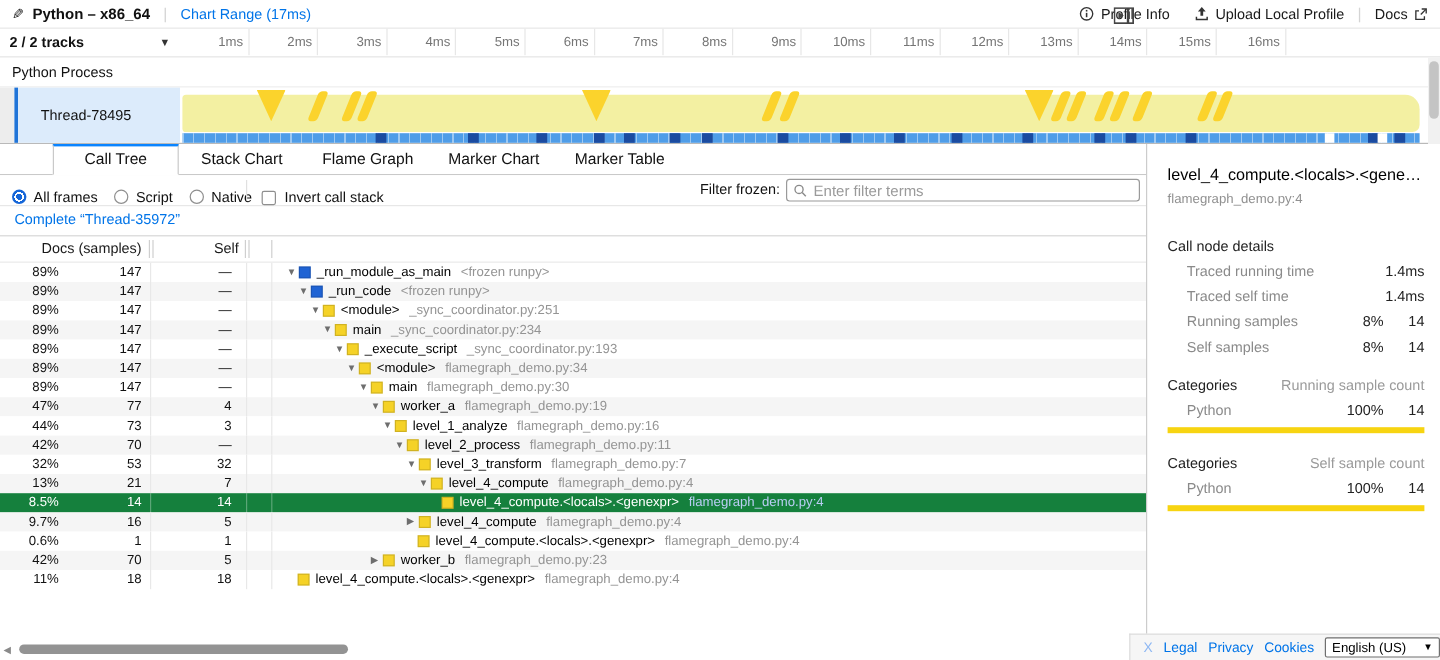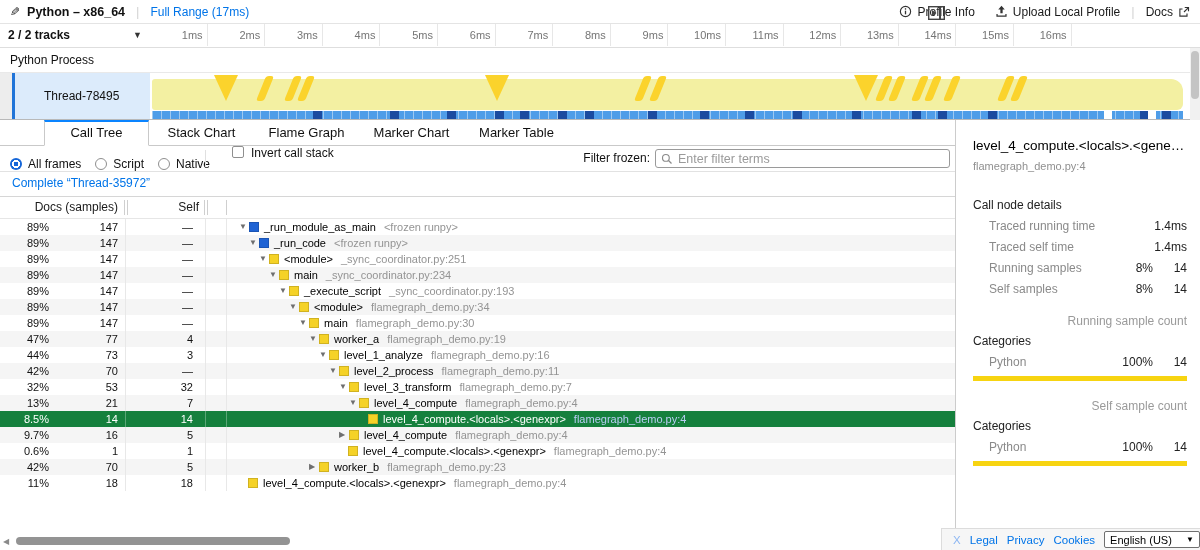--- a/index.html
+++ b/index.html
@@ -22,21 +22,21 @@
   .tracks-caret{position:absolute;left:133px;top:0;height:23px;line-height:23px;font-size:9px;color:#333;cursor:pointer;}
   .ruler{position:absolute;left:150px;top:0;width:1040px;height:23px;}
   .tick{position:absolute;top:0;height:22px;border-right:1px solid #e7e7e7;font-size:11px;color:#757575;text-align:right;line-height:23px;padding-right:4px;box-sizing:border-box;}
 
   
   .process-row{position:absolute;top:48px;left:0;width:1200px;height:25px;border-bottom:1px solid #e9e9e9;font-size:12px;color:#111;line-height:24px;padding-left:10px;box-sizing:border-box;background:#fff;}
   .thread-row{position:absolute;top:73px;left:0;width:1200px;height:47px;border-bottom:1px solid #b9b9b9;box-sizing:border-box;background:#fff;}
   .thread-grip{position:absolute;left:0;top:0;width:12px;height:46px;background:#ededed;}
   .thread-accent{position:absolute;left:12px;top:0;width:3px;height:46px;background:#2074d8;}
   .thread-hdr{position:absolute;left:15px;top:0;width:135px;height:46px;background:#dcebfb;}
-  .thread-label{position:absolute;left:29px;top:0;line-height:46px;font-size:12px;color:#111;}
+  .thread-label{position:absolute;left:19px;top:0;line-height:46px;font-size:12px;color:#111;}
   .thread-canvas{position:absolute;left:150px;top:0;width:1040px;height:46px;}
   .activity{position:absolute;left:2px;top:6px;width:1031px;height:31px;background:#f3f0a2;border-radius:3px 12px 6px 3px;}
   .marker-slash{position:absolute;top:3px;width:8px;height:25px;background:#fbd32c;border-radius:3px;transform:skewX(-22deg);}
   .marker-triangle{position:absolute;top:2px;width:24px;height:26px;background:#fbd32c;clip-path:polygon(0 0,100% 0,50% 100%);}
   .samples-strip{position:absolute;left:2px;top:38px;width:1031px;height:8px;background:#4f9de8;background-image:repeating-linear-gradient(90deg,rgba(255,255,255,.45) 0 1px,transparent 1px 9px);}
   .sample-dark{position:absolute;top:0;width:9px;height:8px;background:#1b4ba0;}
   .sample-gap{position:absolute;top:0;width:8px;height:8px;background:#fff;}
   .tracks-vscroll{position:absolute;left:1190px;top:48px;width:10px;height:72px;background:#f1f1f1;}
   .tracks-vthumb{position:absolute;left:1px;top:3px;width:8px;height:48px;background:#c4c4c4;border-radius:4px;}
 
@@ -46,21 +46,21 @@
   .tab.active{border:1px solid #c9c9c9;border-top:2px solid #0a84ff;border-bottom:1px solid #fff;line-height:22px;background:#fff;}
   .panel-toggle{position:absolute;left:928px;top:6px;cursor:pointer;}
 
   
   .settings{position:absolute;top:146px;left:0;width:955px;height:26px;border-bottom:1px solid #e2e2e2;font-size:12px;color:#111;box-sizing:border-box;background:#fff;}
   .radiogroup{position:absolute;left:10px;top:0;height:25px;display:flex;align-items:flex-end;}
   .radio-item{display:flex;align-items:center;margin-right:14px;cursor:pointer;}
   .radio{width:12px;height:12px;border-radius:50%;border:1px solid #8f8f8f;background:#fff;margin-right:6px;box-sizing:border-box;}
   .radio.checked{border:none;background:radial-gradient(circle,#1566d8 0 2.5px,#fff 2.5px 4px,#1566d8 4px);}
   .set-divider{position:absolute;left:205px;top:4px;bottom:4px;border-left:1px solid #e0e0e0;}
-  .invert{position:absolute;left:232px;top:0;height:25px;display:flex;align-items:flex-start;cursor:pointer;}
+  .invert{position:absolute;left:218px;top:0;height:25px;display:flex;align-items:flex-end;cursor:pointer;}
   .checkbox{width:12px;height:12px;border:1px solid #8f8f8f;border-radius:2px;background:#fff;margin-right:7px;box-sizing:border-box;}
   .filterlabel{position:absolute;right:305px;top:0;height:25px;line-height:25px;color:#111;}
   .filterbox{position:absolute;left:655px;top:3px;width:295px;height:19px;border:1px solid #9a9a9a;border-radius:3px;background:#fff;display:flex;align-items:center;box-sizing:border-box;padding:0 5px;}
   .filterbox .ph{color:#9a9a9a;font-size:12.5px;margin-left:5px;}
 
   
   .crumbrow{position:absolute;top:172px;left:0;width:955px;height:24px;background:#fff;}
   .crumb{position:absolute;left:12px;top:4px;font-size:12px;color:#0074e8;cursor:pointer;}
 
   
@@ -98,21 +98,21 @@
   
   .sidebar{position:absolute;top:120px;left:955px;width:245px;height:430px;border-left:1px solid #cccccc;box-sizing:border-box;background:#fff;padding:18px 13px 0 17px;}
   .sb-title{font-size:13.5px;color:#000;white-space:nowrap;overflow:hidden;text-overflow:ellipsis;}
   .sb-file{margin-top:7px;font-size:11px;color:#909090;}
   .sb-section{margin-top:26px;font-size:12px;color:#222;}
   .sb-metric{display:flex;margin-top:7px;font-size:12px;color:#8a8a8a;padding-left:16px;}
   .sb-metric .lbl{flex:1;}
   .mpct{width:42px;text-align:right;color:#222;}
   .mval{width:34px;text-align:right;color:#222;}
   .sb-cathead{display:flex;margin-top:18px;font-size:12px;}
-  .ch-l{color:#222;flex:1;margin-top:20px;}
+  .ch-l{color:#222;flex:1;}
   .ch-r{color:#9a9a9a;}
   .sb-catitem{display:flex;margin-top:7px;padding-left:16px;font-size:12px;color:#8a8a8a;}
   .sb-catitem .lbl{flex:1;}
   .sb-bar{margin-top:7px;height:5px;background:#f7d411;}
 
   
   .footer{position:absolute;left:941px;top:528px;width:259px;height:22px;background:#f6f6f6;border-left:1px solid #dcdcdc;border-top:1px solid #dcdcdc;box-sizing:border-box;display:flex;align-items:center;font-size:11.5px;padding-left:11px;}
   .footer a{margin-right:9px;}
   .f-x{color:#8db7f3;margin-right:9px;cursor:pointer;}
   .lang{width:110px;height:17px;border:1px solid #6f6f6f;border-radius:2px;background:#fff;font-size:11px;display:flex;align-items:center;justify-content:space-between;padding:0 5px;color:#000;box-sizing:border-box;cursor:pointer;}
@@ -120,21 +120,21 @@
 </style>
 </head>
 <body>
 
 <div class="app">
 
   <div class="hdr">
     <span class="pencil">✎</span>
     <span class="title">Python – x86_64</span>
     <span class="hsep">|</span>
-    <span class="link">Full Range (17ms)</span>
+    <span class="link">Chart Range (17ms)</span>
     <div class="hdr-right">
       <span class="item">
         <svg width="13" height="13" viewBox="0 0 16 16">
             <circle cx="8" cy="8" r="6.3" fill="none" stroke="#333" stroke-width="1.4"></circle>
             <rect x="7.2" y="7" width="1.6" height="4.5" fill="#333"></rect>
             <rect x="7.2" y="4" width="1.6" height="1.7" fill="#333"></rect>
           </svg>
         <span>Profile Info</span>
       </span>
       <span class="item">

